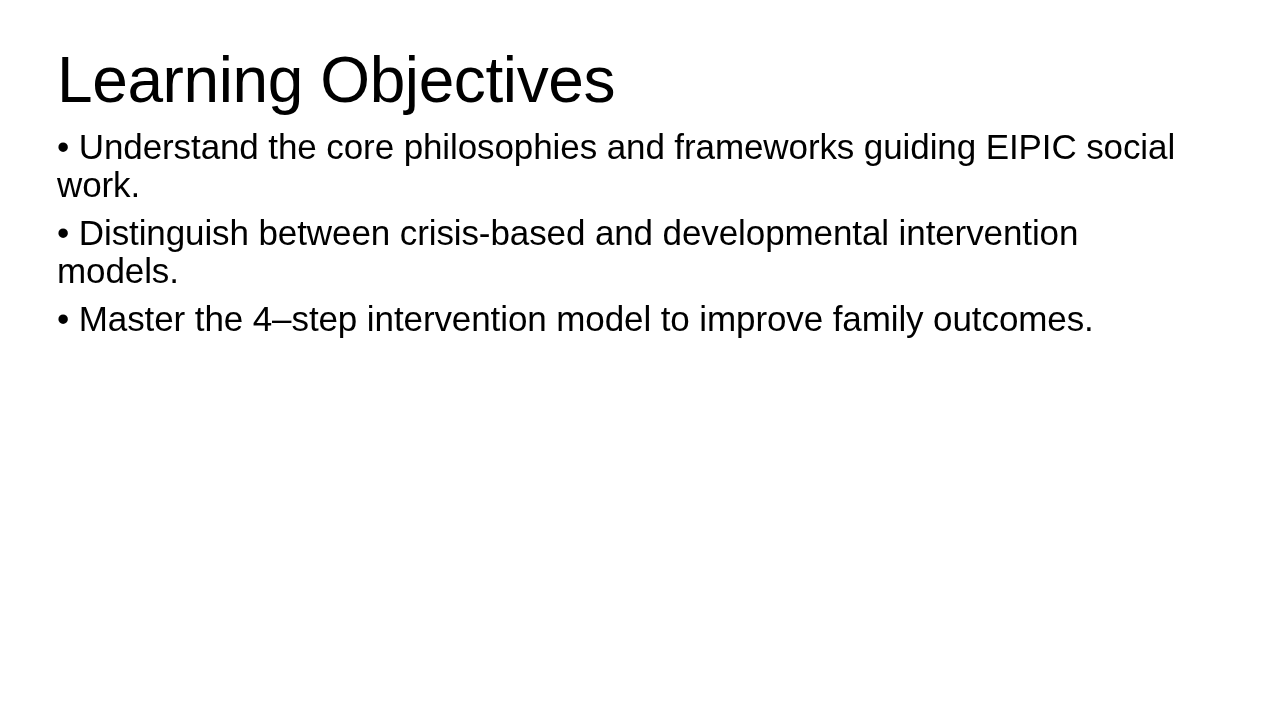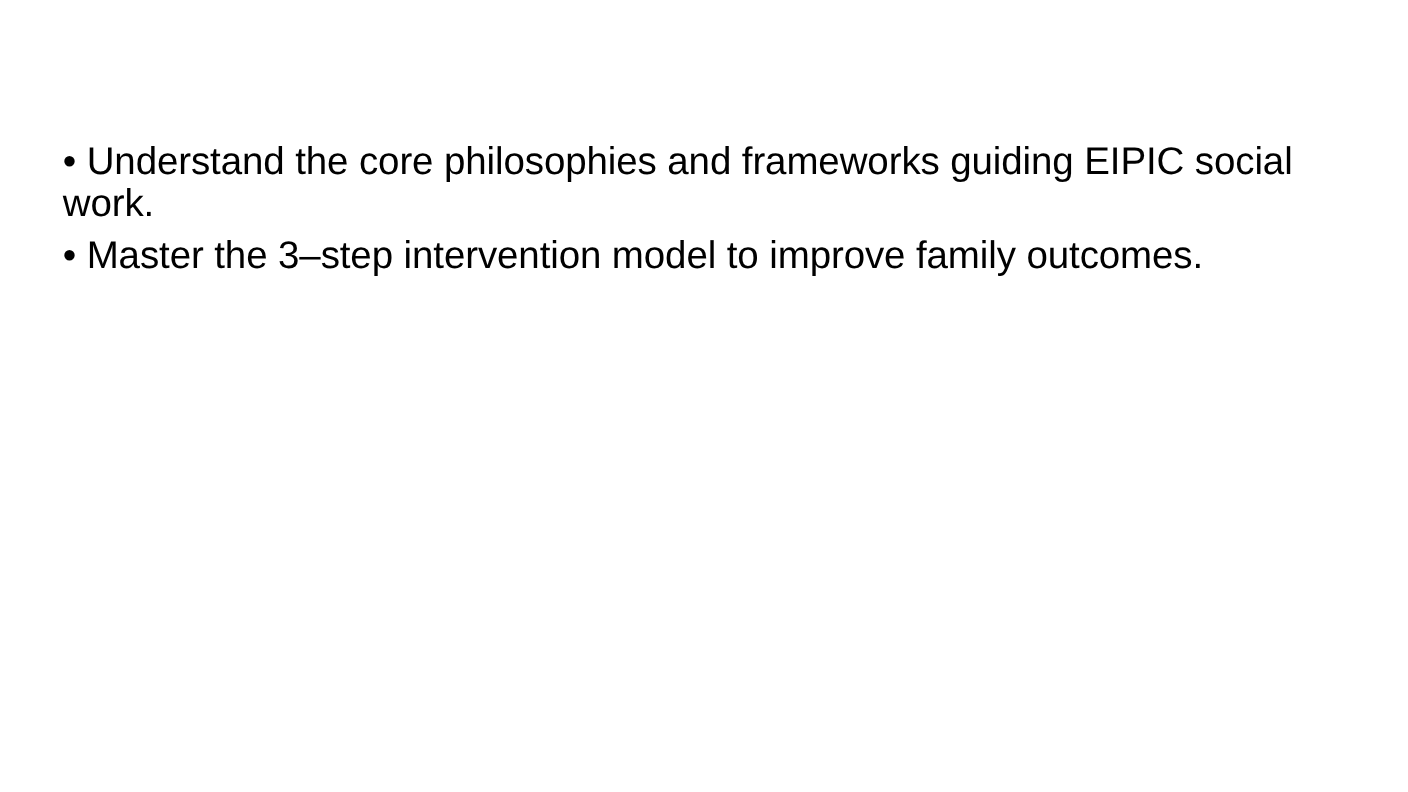--- a/index.html
+++ b/index.html
@@ -72,29 +72,34 @@
   .bullet-text {
     font-size: 35px;
     line-height: 38px;
   }
 </style>
 </head>
 <body>
 
 <div class="slide">
 
+  <h1 class="slide-title">Learning Objectives</h1>
 
   <div class="body-block">
 
     <p class="bullet-para">
       <span class="bullet-mark">•</span>
       <span class="bullet-text">Understand the core philosophies and frameworks guiding EIPIC social work.</span>
     </p>
 
+    <p class="bullet-para">
+      <span class="bullet-mark">•</span>
+      <span class="bullet-text">Distinguish between crisis-based and developmental intervention models.</span>
+    </p>
 
     <p class="bullet-para">
       <span class="bullet-mark">•</span>
-      <span class="bullet-text">Master the 3–step intervention model to improve family outcomes.</span>
+      <span class="bullet-text">Master the 4–step intervention model to improve family outcomes.</span>
     </p>
 
   </div>
 
 </div>
 
 </body></html>

